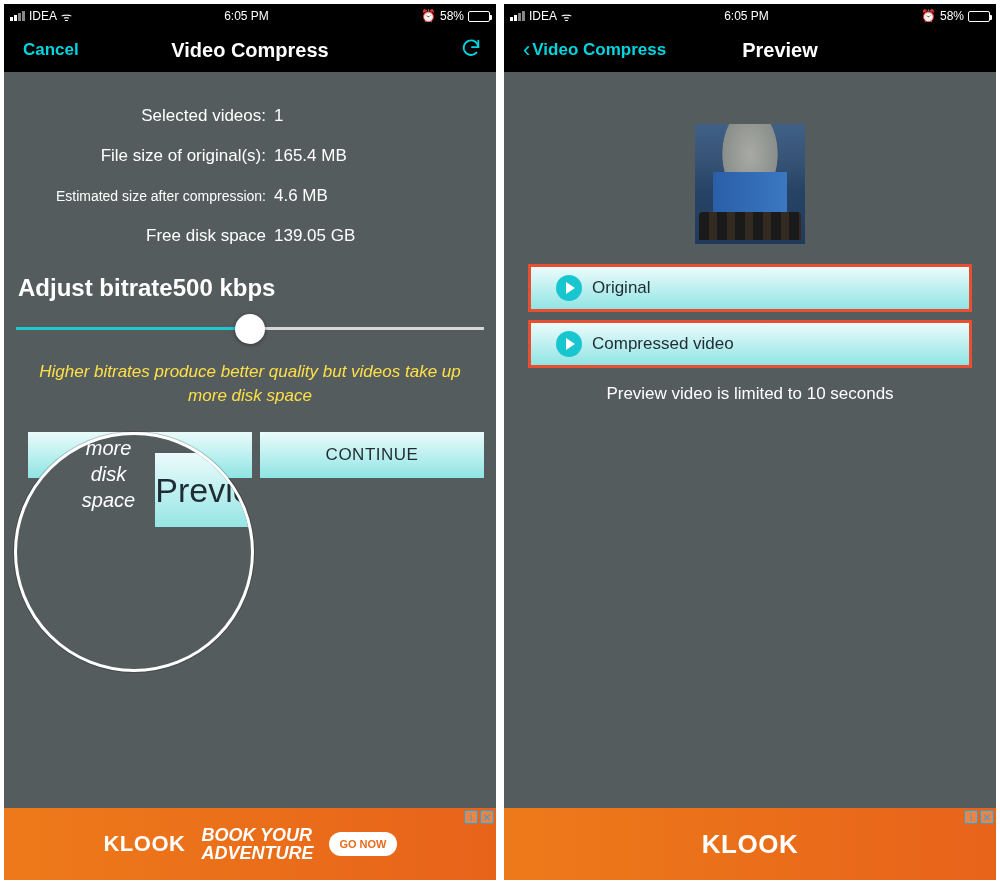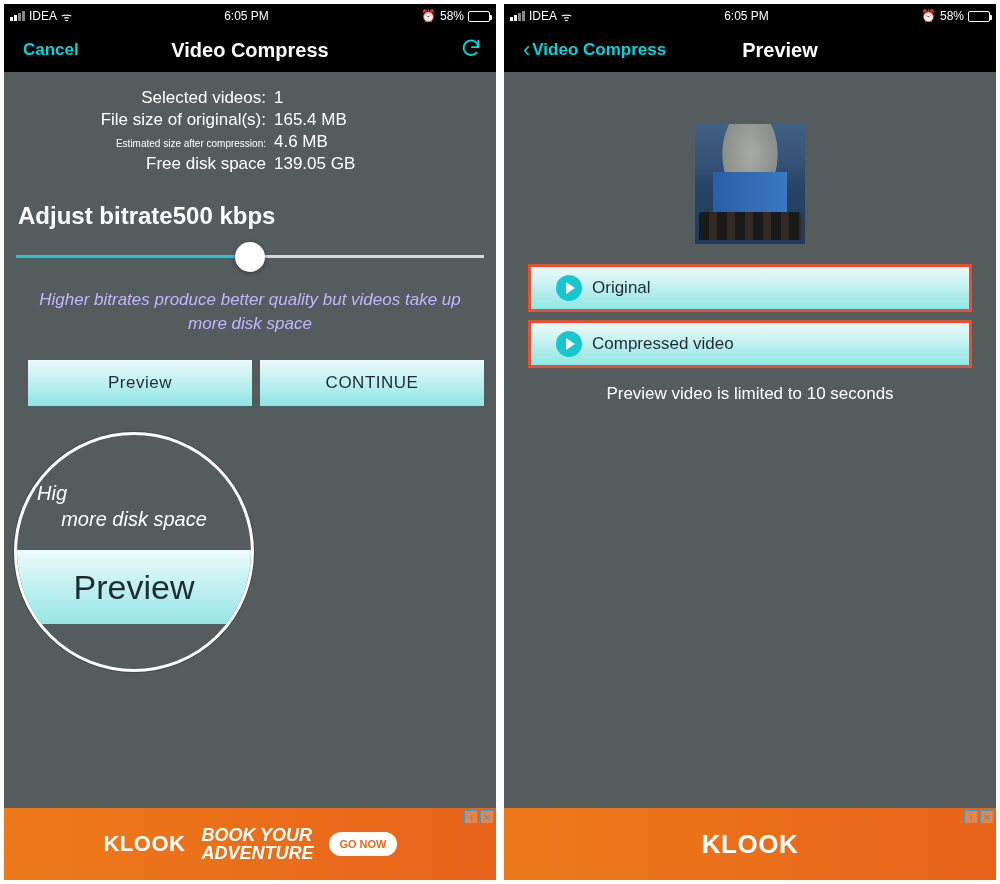--- a/index.html
+++ b/index.html
@@ -40,49 +40,49 @@
     display:flex; align-items:center; justify-content:center; position:relative;
     font-size:18px; font-weight:600;
   }
   .nav-left { position:absolute; left:19px; color:#00d4de; font-size:17px; display:flex; align-items:center; gap:2px;}
   .nav-right { position:absolute; right:14px; color:#00d4de; }
   .nav-title { color:#fff; font-weight:700; font-size:20px;}
   .chevron-left { font-size:22px; font-weight:300; line-height:1; }
   .refresh-icon svg { width:22px; height:22px; stroke:#00d4de; fill:none; stroke-width:2;}
   
   .content { flex:1; color:#fff; padding:14px 12px 0 12px; font-size:16px; position:relative;}
-  .inforow { display:flex; align-items:baseline; gap:8px; margin:2px 0; }
+  .inforow { display:flex; align-items:baseline; gap:8px; margin:20px 0; }
   .inforow .lbl { flex:0 0 250px; text-align:right; font-size:17px; }
   .inforow .val { font-size:17px; }
-  .inforow.small .lbl { font-size:10px; }
+  .inforow.small .lbl { font-size:14px; }
   .gradient-btn {
     background: linear-gradient(#eafbfb, #8fe5e4);
     color:#1f2c34; font-size:18px; text-align:center;
     display:flex; align-items:center; justify-content:center;
     height:46px;
   }
   .preset-btn { margin:20px auto 0 auto; width:290px;}
   .adjust-row { display:flex; justify-content:flex-start; margin-top:28px; font-size:24px; font-weight:600; padding:0 2px;}
   .slider-wrap { position:relative; margin-top:12px; height:30px; }
   .track { position:absolute; top:13px; left:0; right:0; height:3px; background:#d7d7d7; }
   .track-fill { position:absolute; top:13px; left:0; height:3px; background:#1fc8cc; }
   .thumb { position:absolute; top:0; width:30px; height:30px; border-radius:50%; background:#fff; box-shadow:0 1px 4px rgba(0,0,0,.4); transform:translateX(-50%);}
-  .hint { font-style:italic; text-align:center; font-size:17px; margin-top:16px; line-height:1.4; padding:0 10px; color:#c4b5fd;}
+  .hint { font-style:italic; text-align:center; font-size:17px; margin-top:16px; line-height:1.4; padding:0 10px; color:#fde047;}
   .bottom-buttons { display:flex; gap:8px; margin-top:24px;padding-left:12px; }
   .bottom-buttons .gradient-btn { flex:1; font-weight:400; letter-spacing:0.5px;}
   .continue-btn { font-size:17px; }
   .preview-btn { font-size:17px; }
   
   .magnifier {
     position:absolute; width:240px; height:240px; border-radius:50%;
     border:3px solid #fff; overflow:hidden; left:10px; top:360px;
     background:#555c5e;
     box-shadow:0 0 0 1px rgba(0,0,0,.2);
   }
-  .magnifier-inner { position:absolute; inset:0; display:flex; flex-direction:column; justify-content:center;}
+  .magnifier-inner { position:absolute; inset:0; display:flex; flex-direction:row; justify-content:center;}
   .mag-hint { font-style:italic; color:#fff; font-size:20px; padding:0 20px; line-height:1.3;}
   .mag-preview {
     margin-top:18px;
     background: linear-gradient(#ecfbfb, #95e6e5);
     color:#1f2c34; font-size:34px; text-align:center; height:74px;
     display:flex; align-items:center; justify-content:center; font-weight:400;
   }
   
   .ad {
     height:72px; background:linear-gradient(90deg,#ed7a1a,#e8631a);

